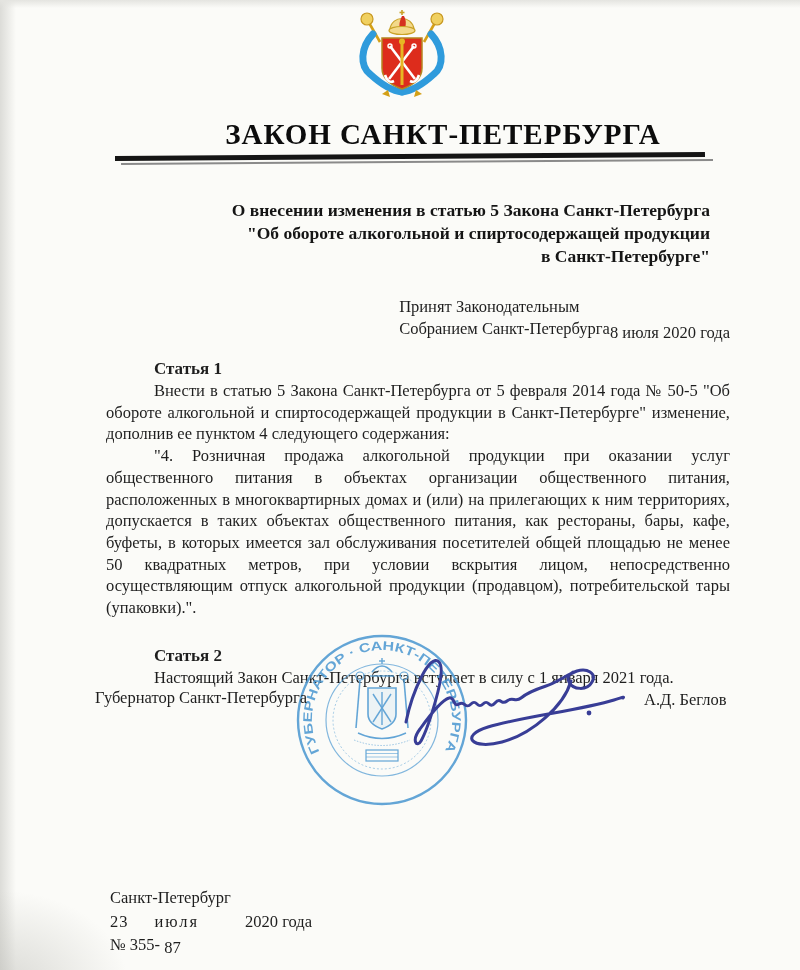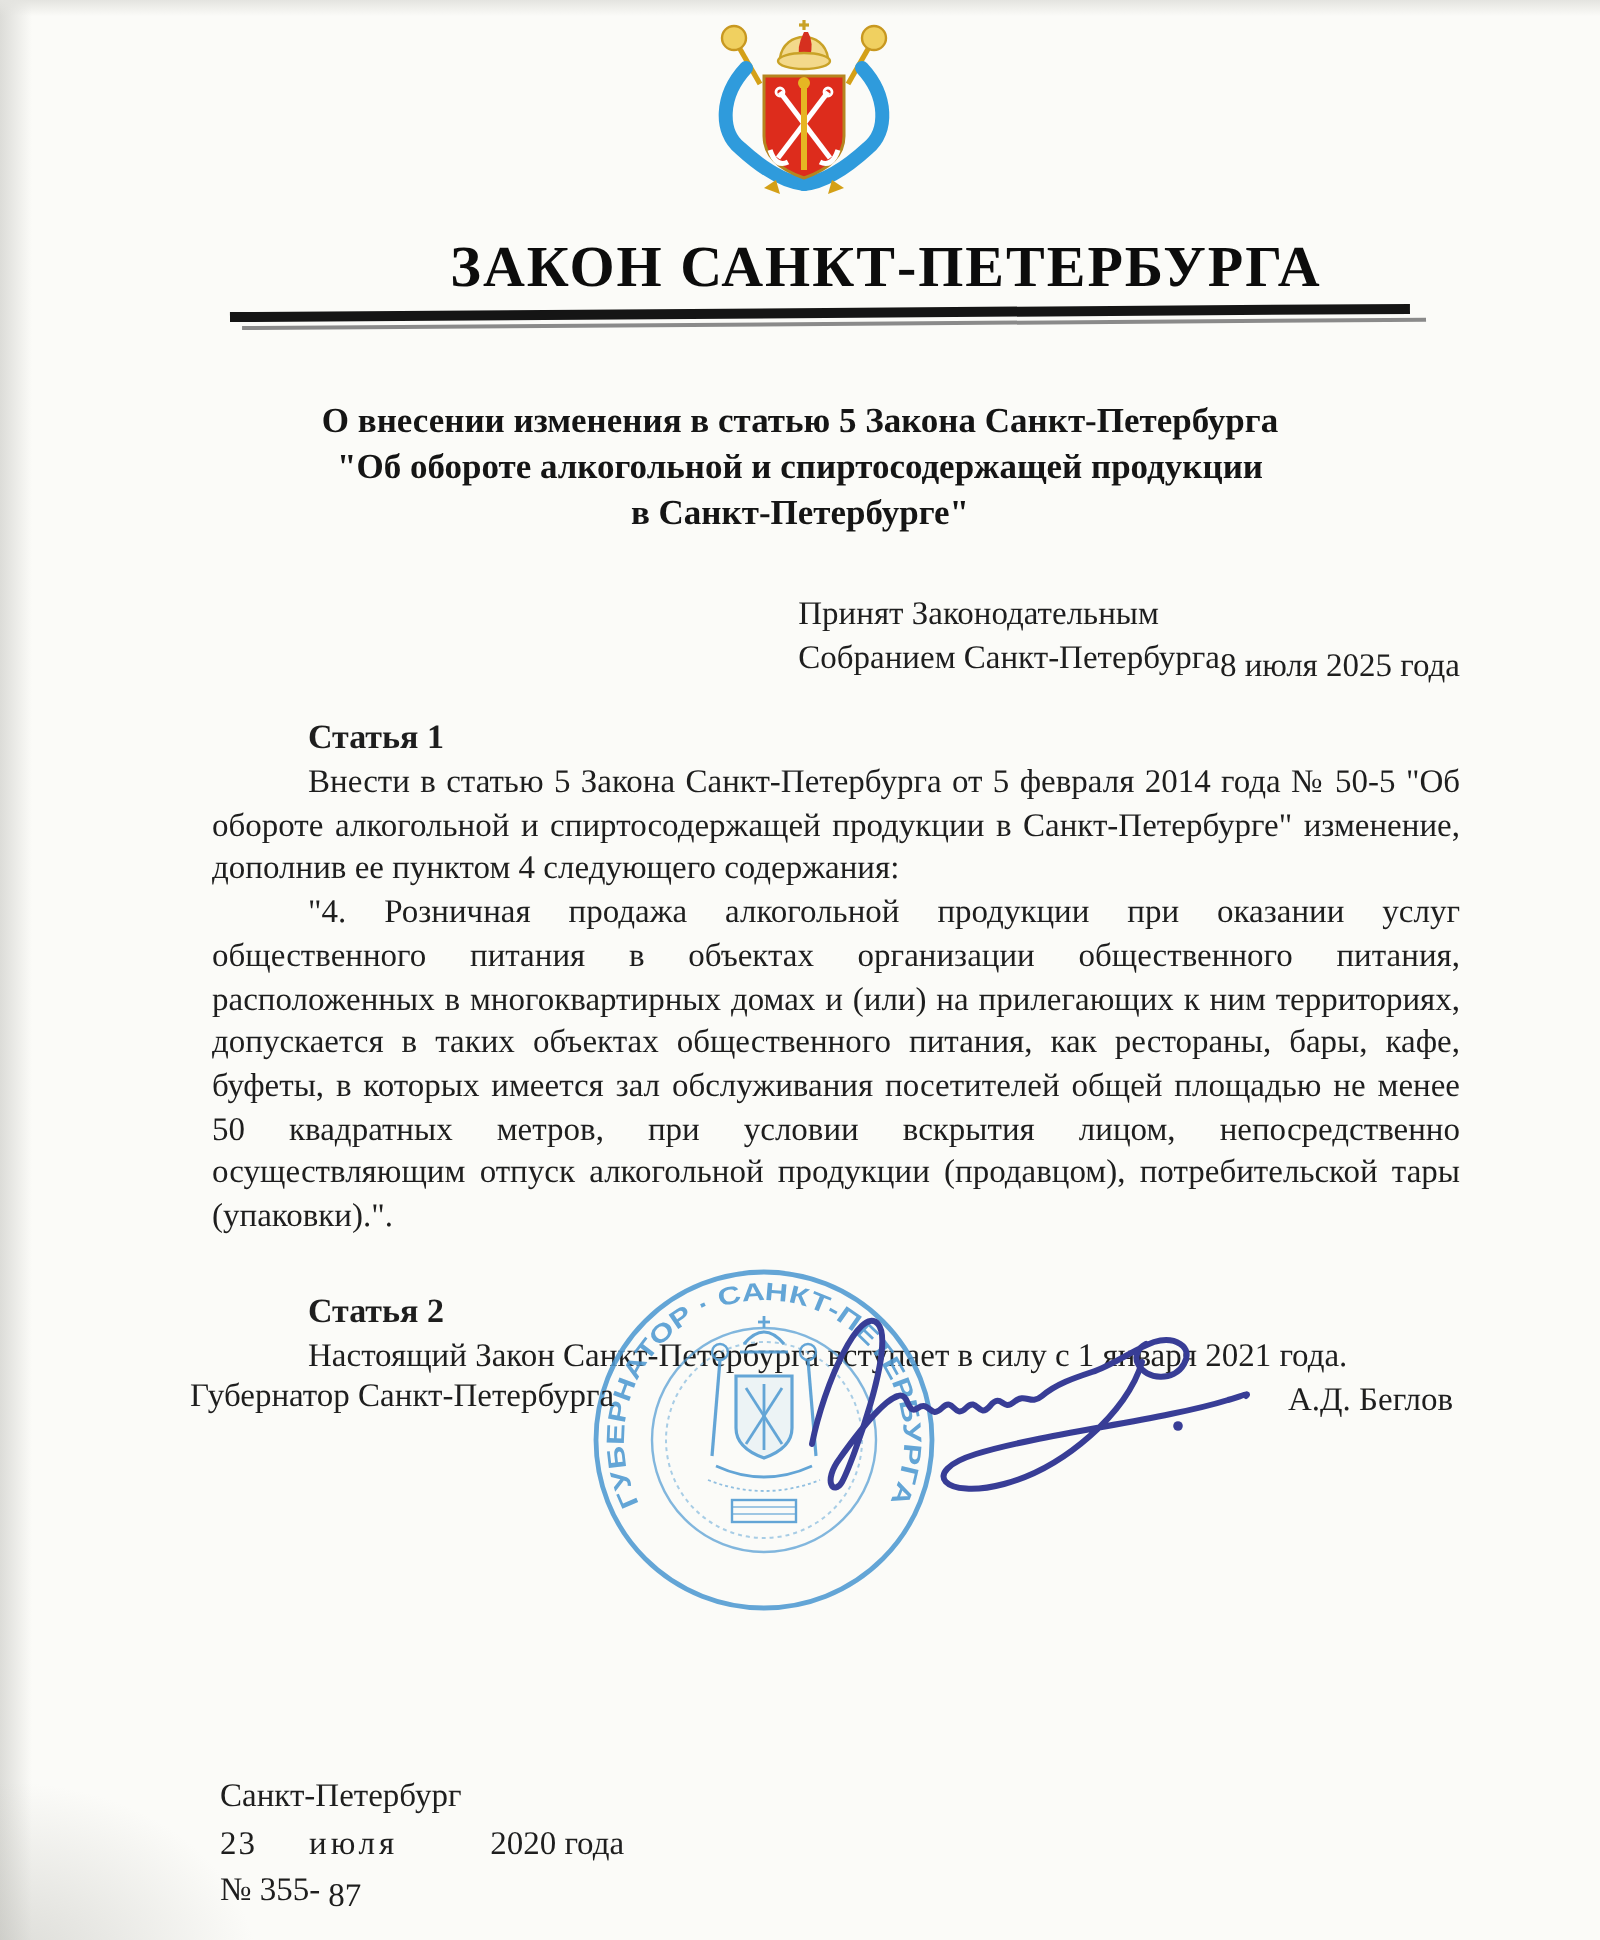--- a/index.html
+++ b/index.html
@@ -26,21 +26,21 @@
     text-align:center;font-size:29px;font-weight:bold;letter-spacing:1px;color:#0c0c0c;
     font-family:"Liberation Serif", serif;
     margin-left:43px;
   }
   .rule{position:absolute;top:154px;left:115px;width:590px;transform:rotate(-0.4deg);}
   .rule .thick{height:4.5px;background:#151515;}
   .rule .thin{height:1.8px;background:#8a8a8a;margin-top:2.5px;margin-left:6px;width:592px;}
 
   .subject{
     position:absolute;top:199px;left:90px;width:620px;
-    text-align:center;font-weight:bold;font-size:17.5px;line-height:23px;color:#151515;
+    text-align:right;font-weight:bold;font-size:17.5px;line-height:23px;color:#151515;
   }
 
   .adoption{
     position:absolute;top:296px;left:106px;width:624px;
     display:flex;justify-content:flex-end;align-items:flex-end;
     font-size:16.5px;line-height:22px;
   }
   .adopt-date{margin-bottom:-4px;}
 
   .article{position:absolute;left:106px;width:624px;font-size:16.5px;line-height:21.7px;}
@@ -111,21 +111,21 @@
   <div>О внесении изменения в статью 5 Закона Санкт-Петербурга</div>
   <div>"Об обороте алкогольной и спиртосодержащей продукции</div>
   <div>в Санкт-Петербурге"</div>
 </div>
 
 <div class="adoption">
   <div>
     <div>Принят Законодательным</div>
     <div>Собранием Санкт-Петербурга</div>
   </div>
-  <div class="adopt-date">8 июля 2025 года</div>
+  <div class="adopt-date">8 июля 2020 года</div>
 </div>
 
 <section class="article a1">
   <h2>Статья 1</h2>
   <p>Внести в статью 5 Закона Санкт-Петербурга от 5 февраля 2014 года № 50-5 "Об обороте алкогольной и спиртосодержащей продукции в Санкт-Петербурге" изменение, дополнив ее пунктом 4 следующего содержания:</p>
   <p>"4. Розничная продажа алкогольной продукции при оказании услуг общественного питания в объектах организации общественного питания, расположенных в многоквартирных домах и (или) на прилегающих к ним территориях, допускается в таких объектах общественного питания, как рестораны, бары, кафе, буфеты, в которых имеется зал обслуживания посетителей общей площадью не менее 50 квадратных метров, при условии вскрытия лицом, непосредственно осуществляющим отпуск алкогольной продукции (продавцом), потребительской тары (упаковки).".</p>
 </section>
 
 <section class="article a2">
   <h2>Статья 2</h2>

